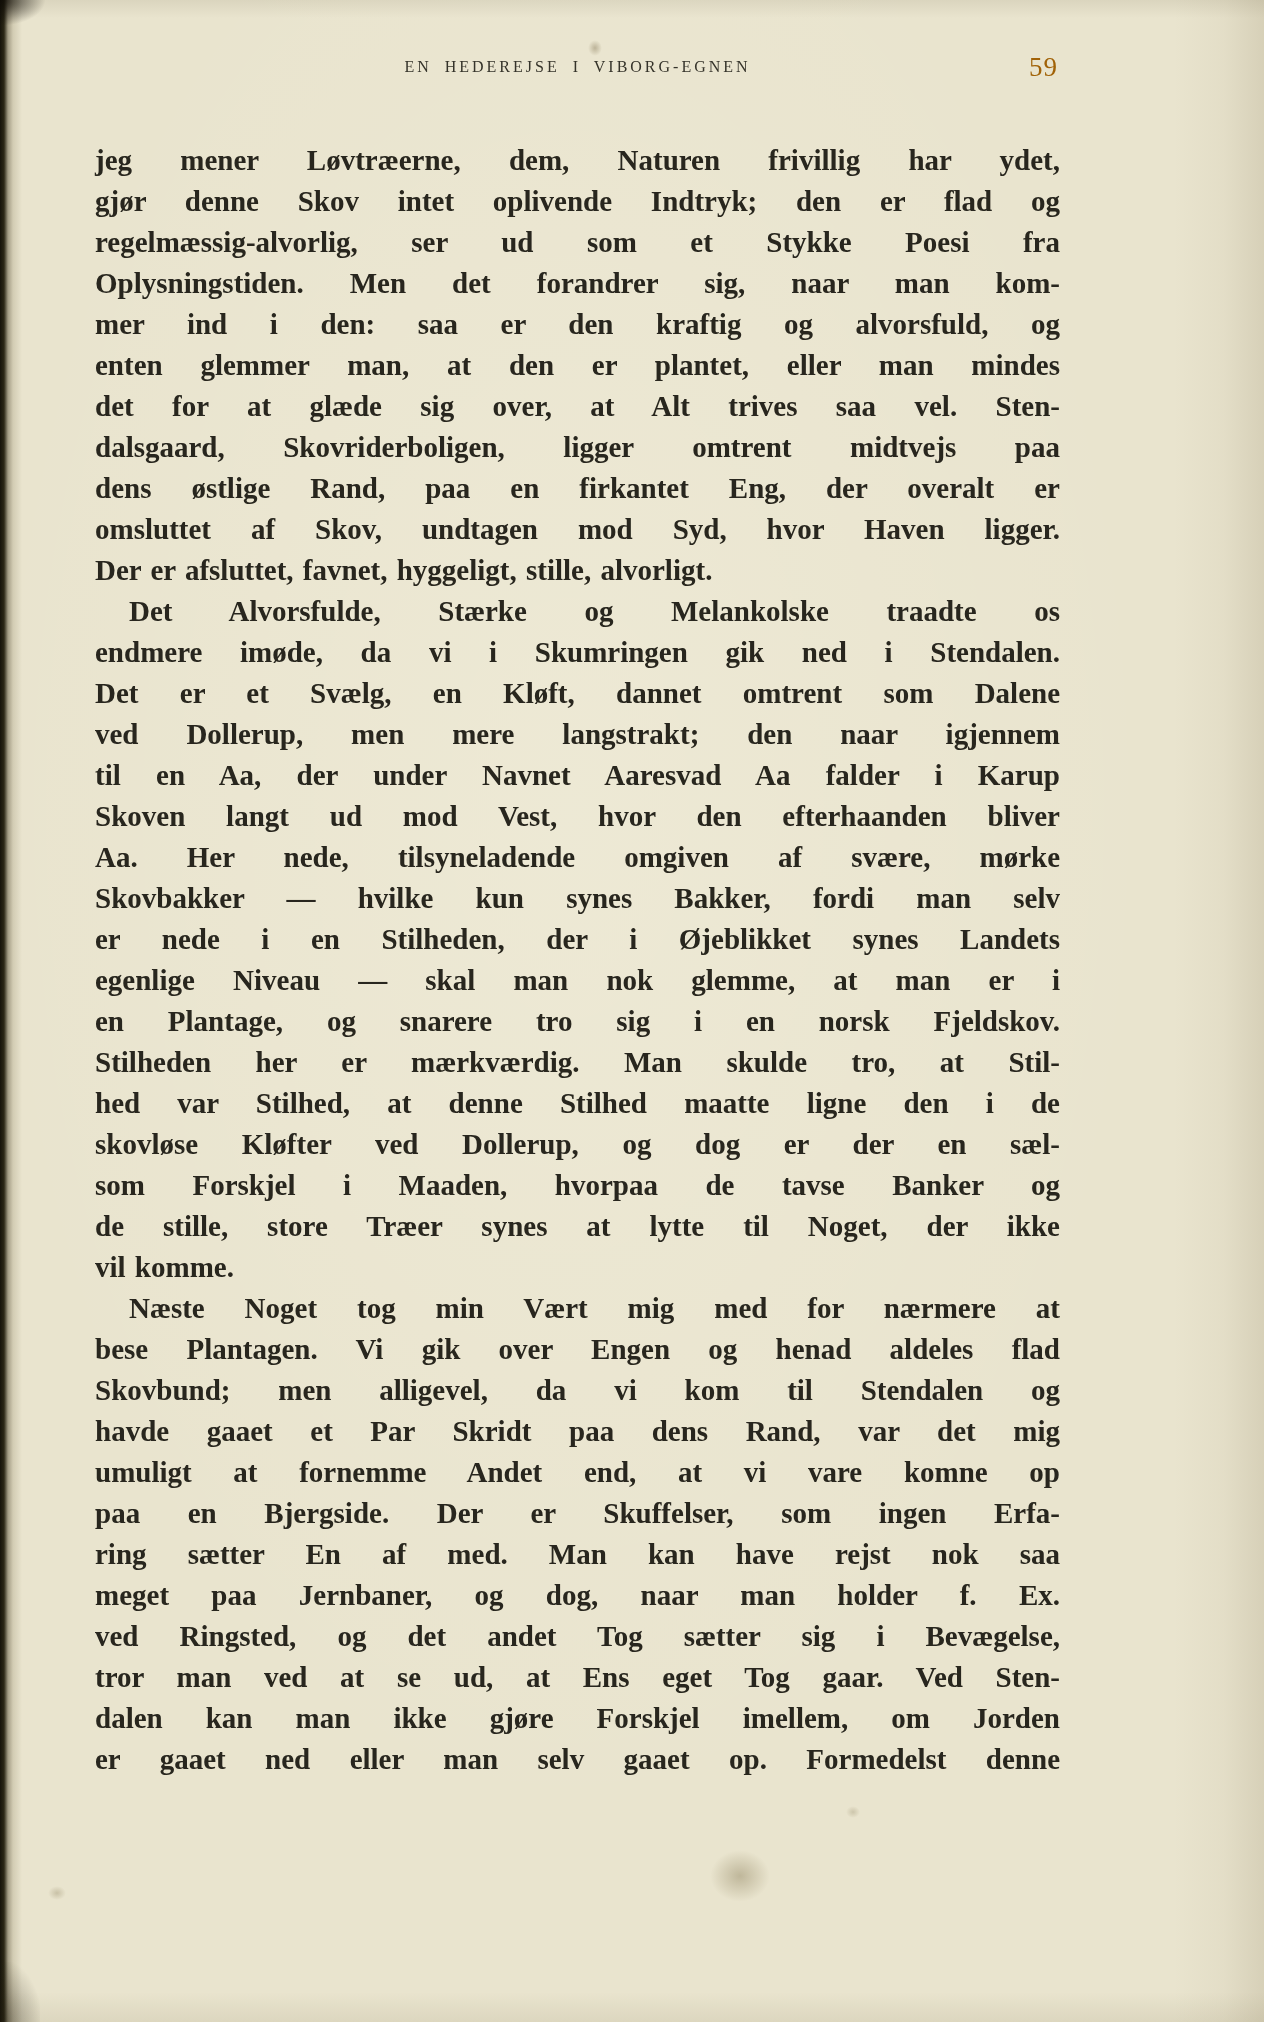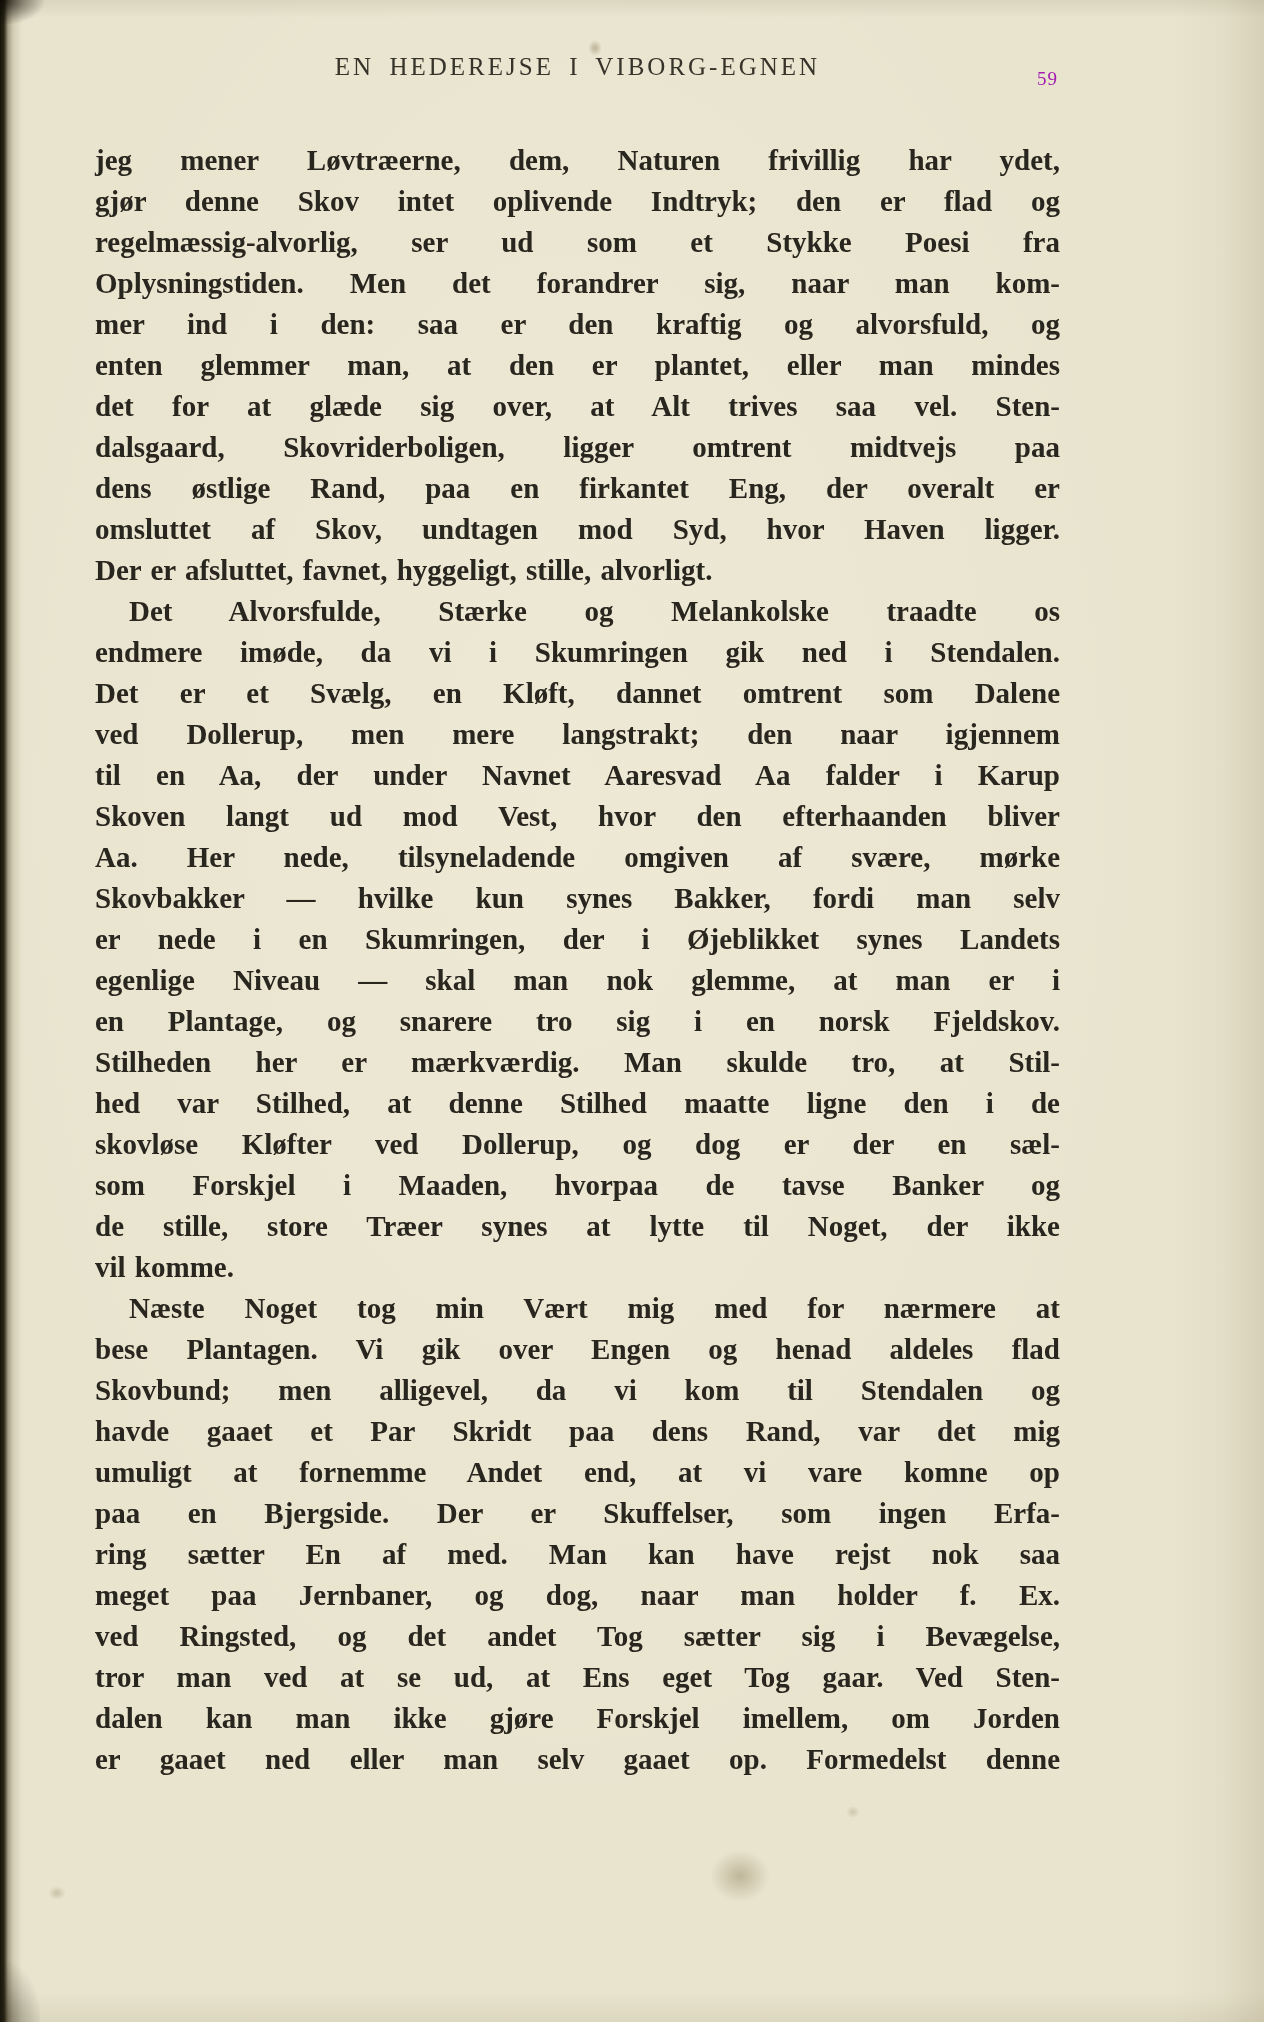--- a/index.html
+++ b/index.html
@@ -46,31 +46,31 @@
   .textblock {
     position: absolute; left: 95px; top: 50px; width: 965px;
     color: #28261e;
   }
   .header-row {
     position: relative;
     height: 34px; line-height: 34px;
     text-align: center;
   }
   .header-title {
-    font-size: 25px;
+    font-size: 16px;
     letter-spacing: 3px;
     word-spacing: 6px;
     color: #35332a;
     white-space: nowrap;
     margin-top: 45px;
   }
   .page-number {
-    position: absolute; right: 2px; top: 12px;
-    font-size: 19px; letter-spacing: 1px;
-    color: #a21caf;
+    position: absolute; right: 2px; top: 0;
+    font-size: 27px; letter-spacing: 1px;
+    color: #a16207;
   }
   .page-body {
     margin-top: 56px;
     font-size: 29px;
     line-height: 41px;
     word-spacing: 2px;
   }
   .line {
     text-align: justify;
     text-align-last: justify;
@@ -110,21 +110,21 @@
       <div class="line">omsluttet af Skov, undtagen mod Syd, hvor Haven ligger.</div>
       <div class="line para-end">Der er afsluttet, favnet, hyggeligt, stille, alvorligt.</div>
       <div class="line indent">Det Alvorsfulde, Stærke og Melankolske traadte os</div>
       <div class="line">endmere imøde, da vi i Skumringen gik ned i Stendalen.</div>
       <div class="line">Det er et Svælg, en Kløft, dannet omtrent som Dalene</div>
       <div class="line">ved Dollerup, men mere langstrakt; den naar igjennem</div>
       <div class="line">til en Aa, der under Navnet Aaresvad Aa falder i Karup</div>
       <div class="line">Skoven langt ud mod Vest, hvor den efterhaanden bliver</div>
       <div class="line">Aa. Her nede, tilsyneladende omgiven af svære, mørke</div>
       <div class="line">Skovbakker — hvilke kun synes Bakker, fordi man selv</div>
-      <div class="line">er nede i en Skumringen, der i Øjeblikket synes Landets</div>
+      <div class="line">er nede i en Stilheden, der i Øjeblikket synes Landets</div>
       <div class="line">egenlige Niveau — skal man nok glemme, at man er i</div>
       <div class="line">en Plantage, og snarere tro sig i en norsk Fjeldskov.</div>
       <div class="line">Stilheden her er mærkværdig. Man skulde tro, at Stil-</div>
       <div class="line">hed var Stilhed, at denne Stilhed maatte ligne den i de</div>
       <div class="line">skovløse Kløfter ved Dollerup, og dog er der en sæl-</div>
       <div class="line">som Forskjel i Maaden, hvorpaa de tavse Banker og</div>
       <div class="line">de stille, store Træer synes at lytte til Noget, der ikke</div>
       <div class="line para-end">vil komme.</div>
       <div class="line indent">Næste Noget tog min Vært mig med for nærmere at</div>
       <div class="line">bese Plantagen. Vi gik over Engen og henad aldeles flad</div>

